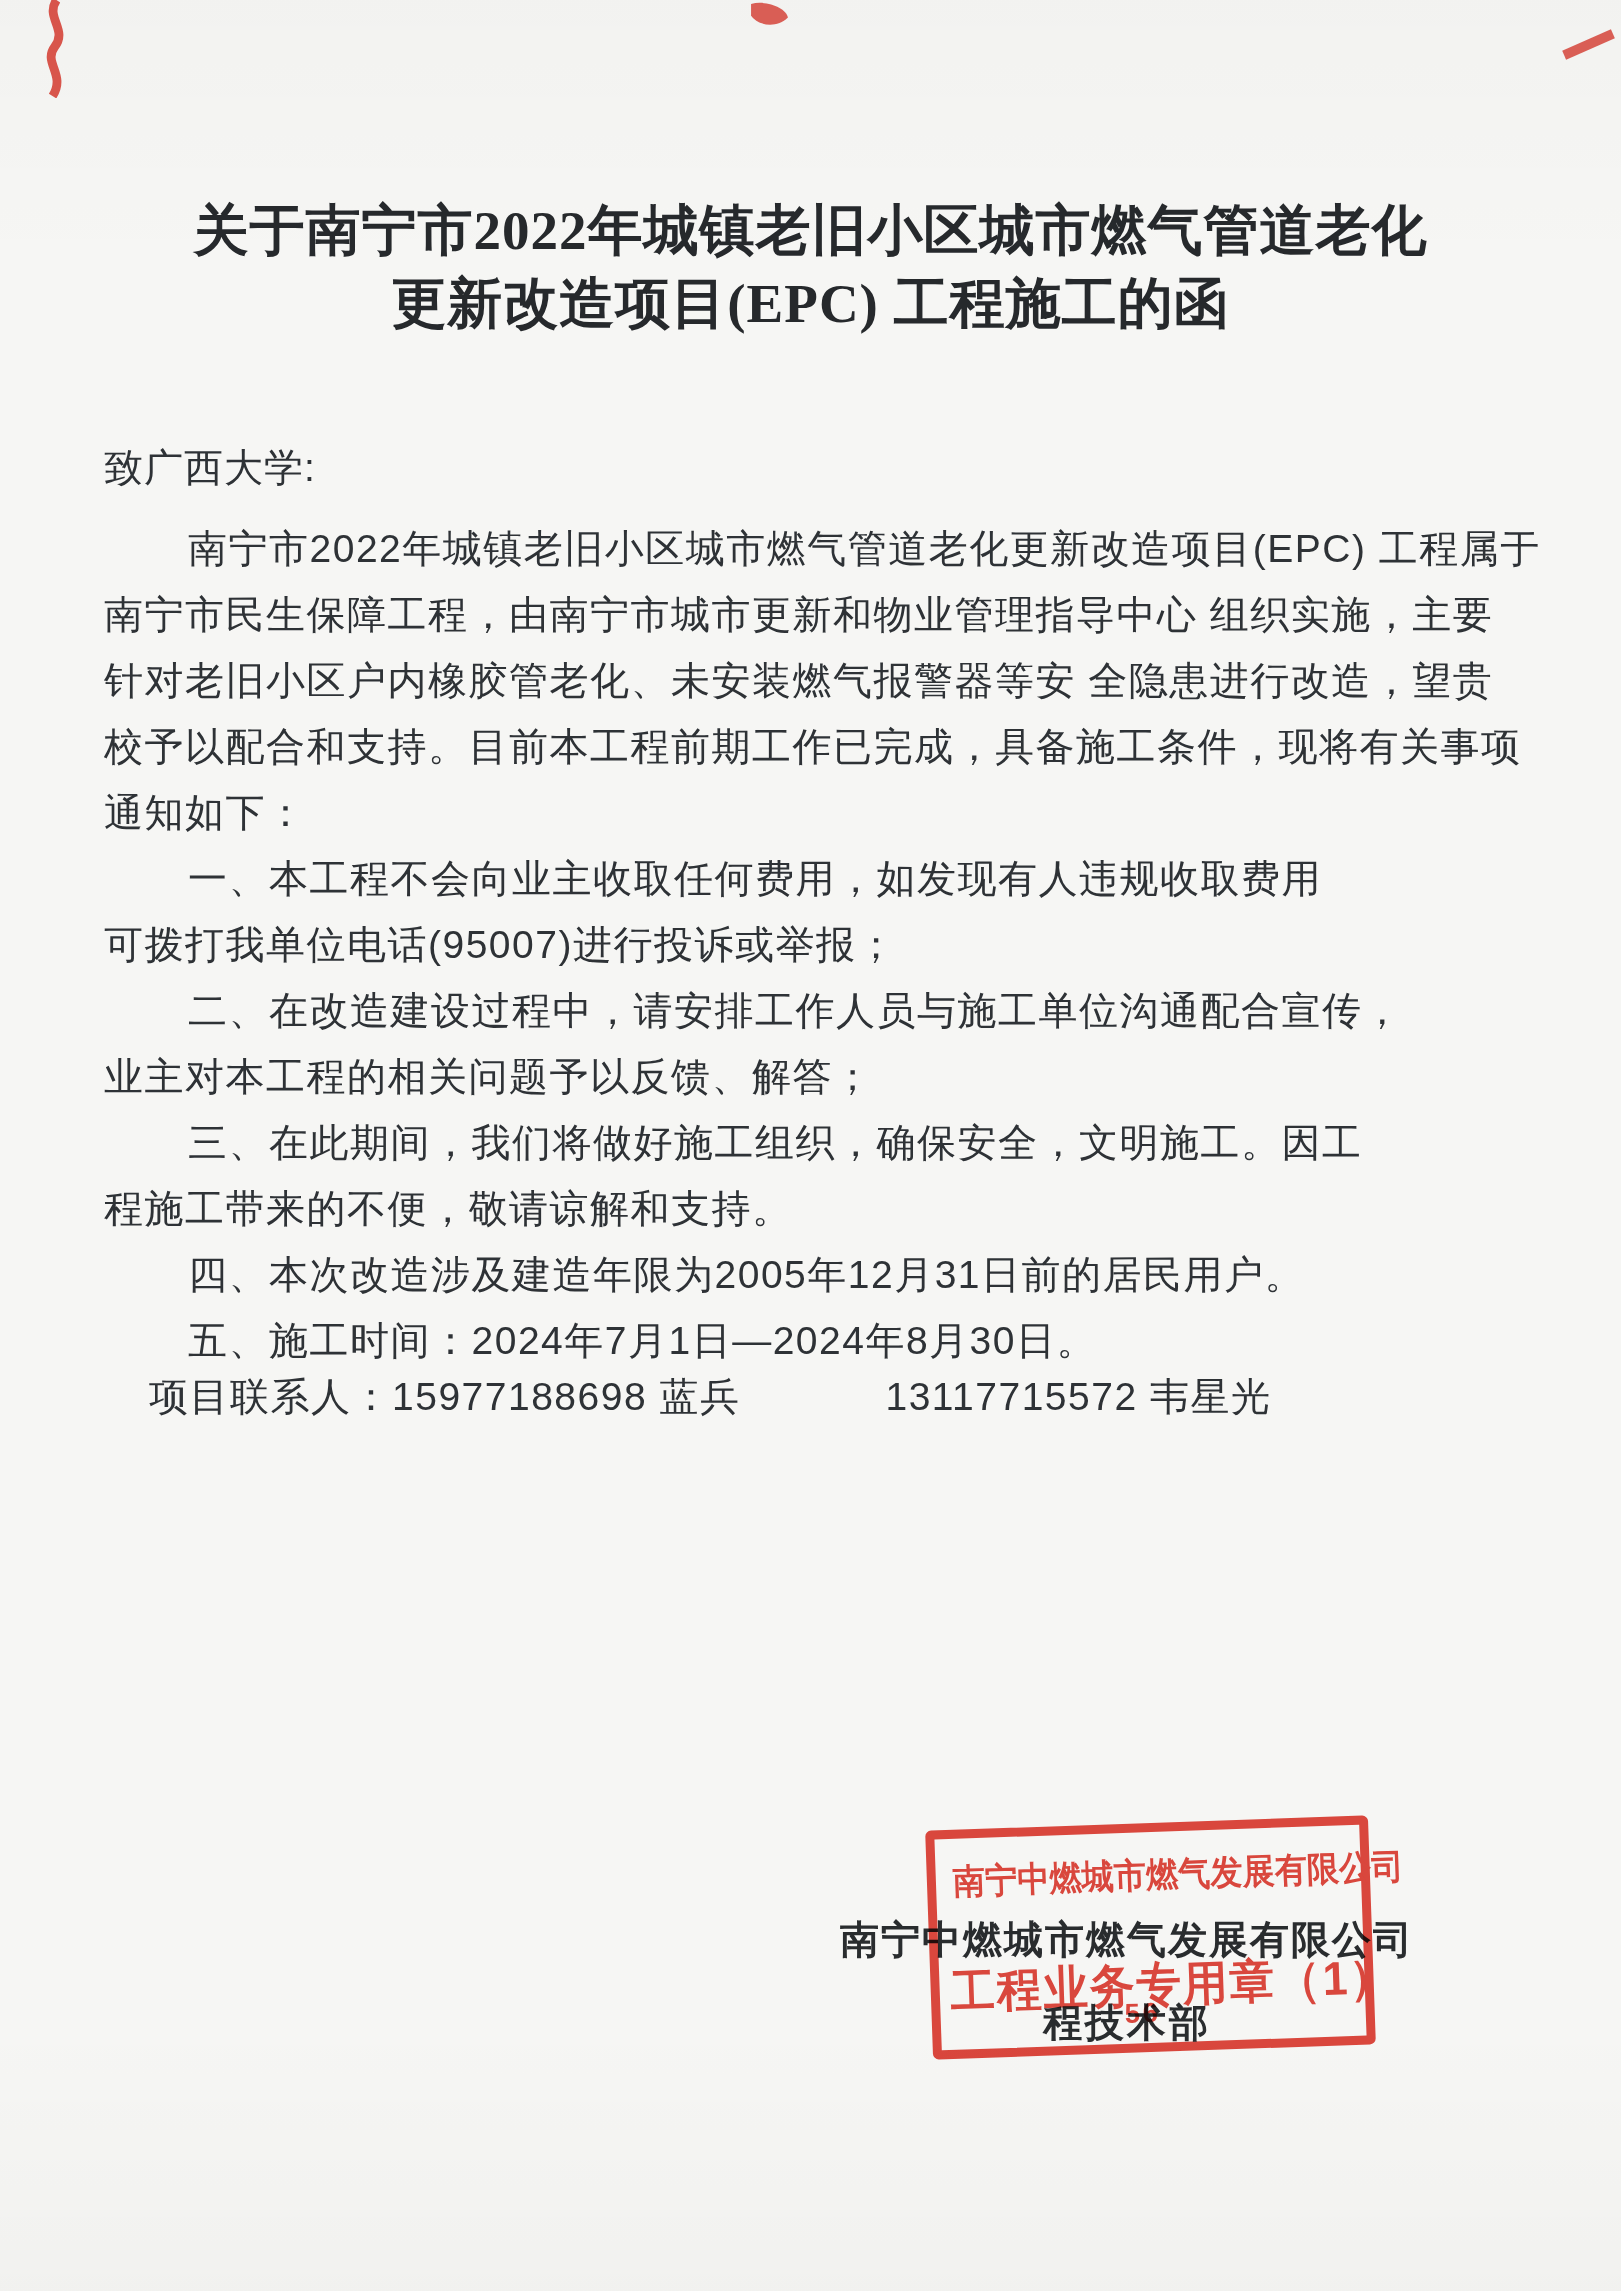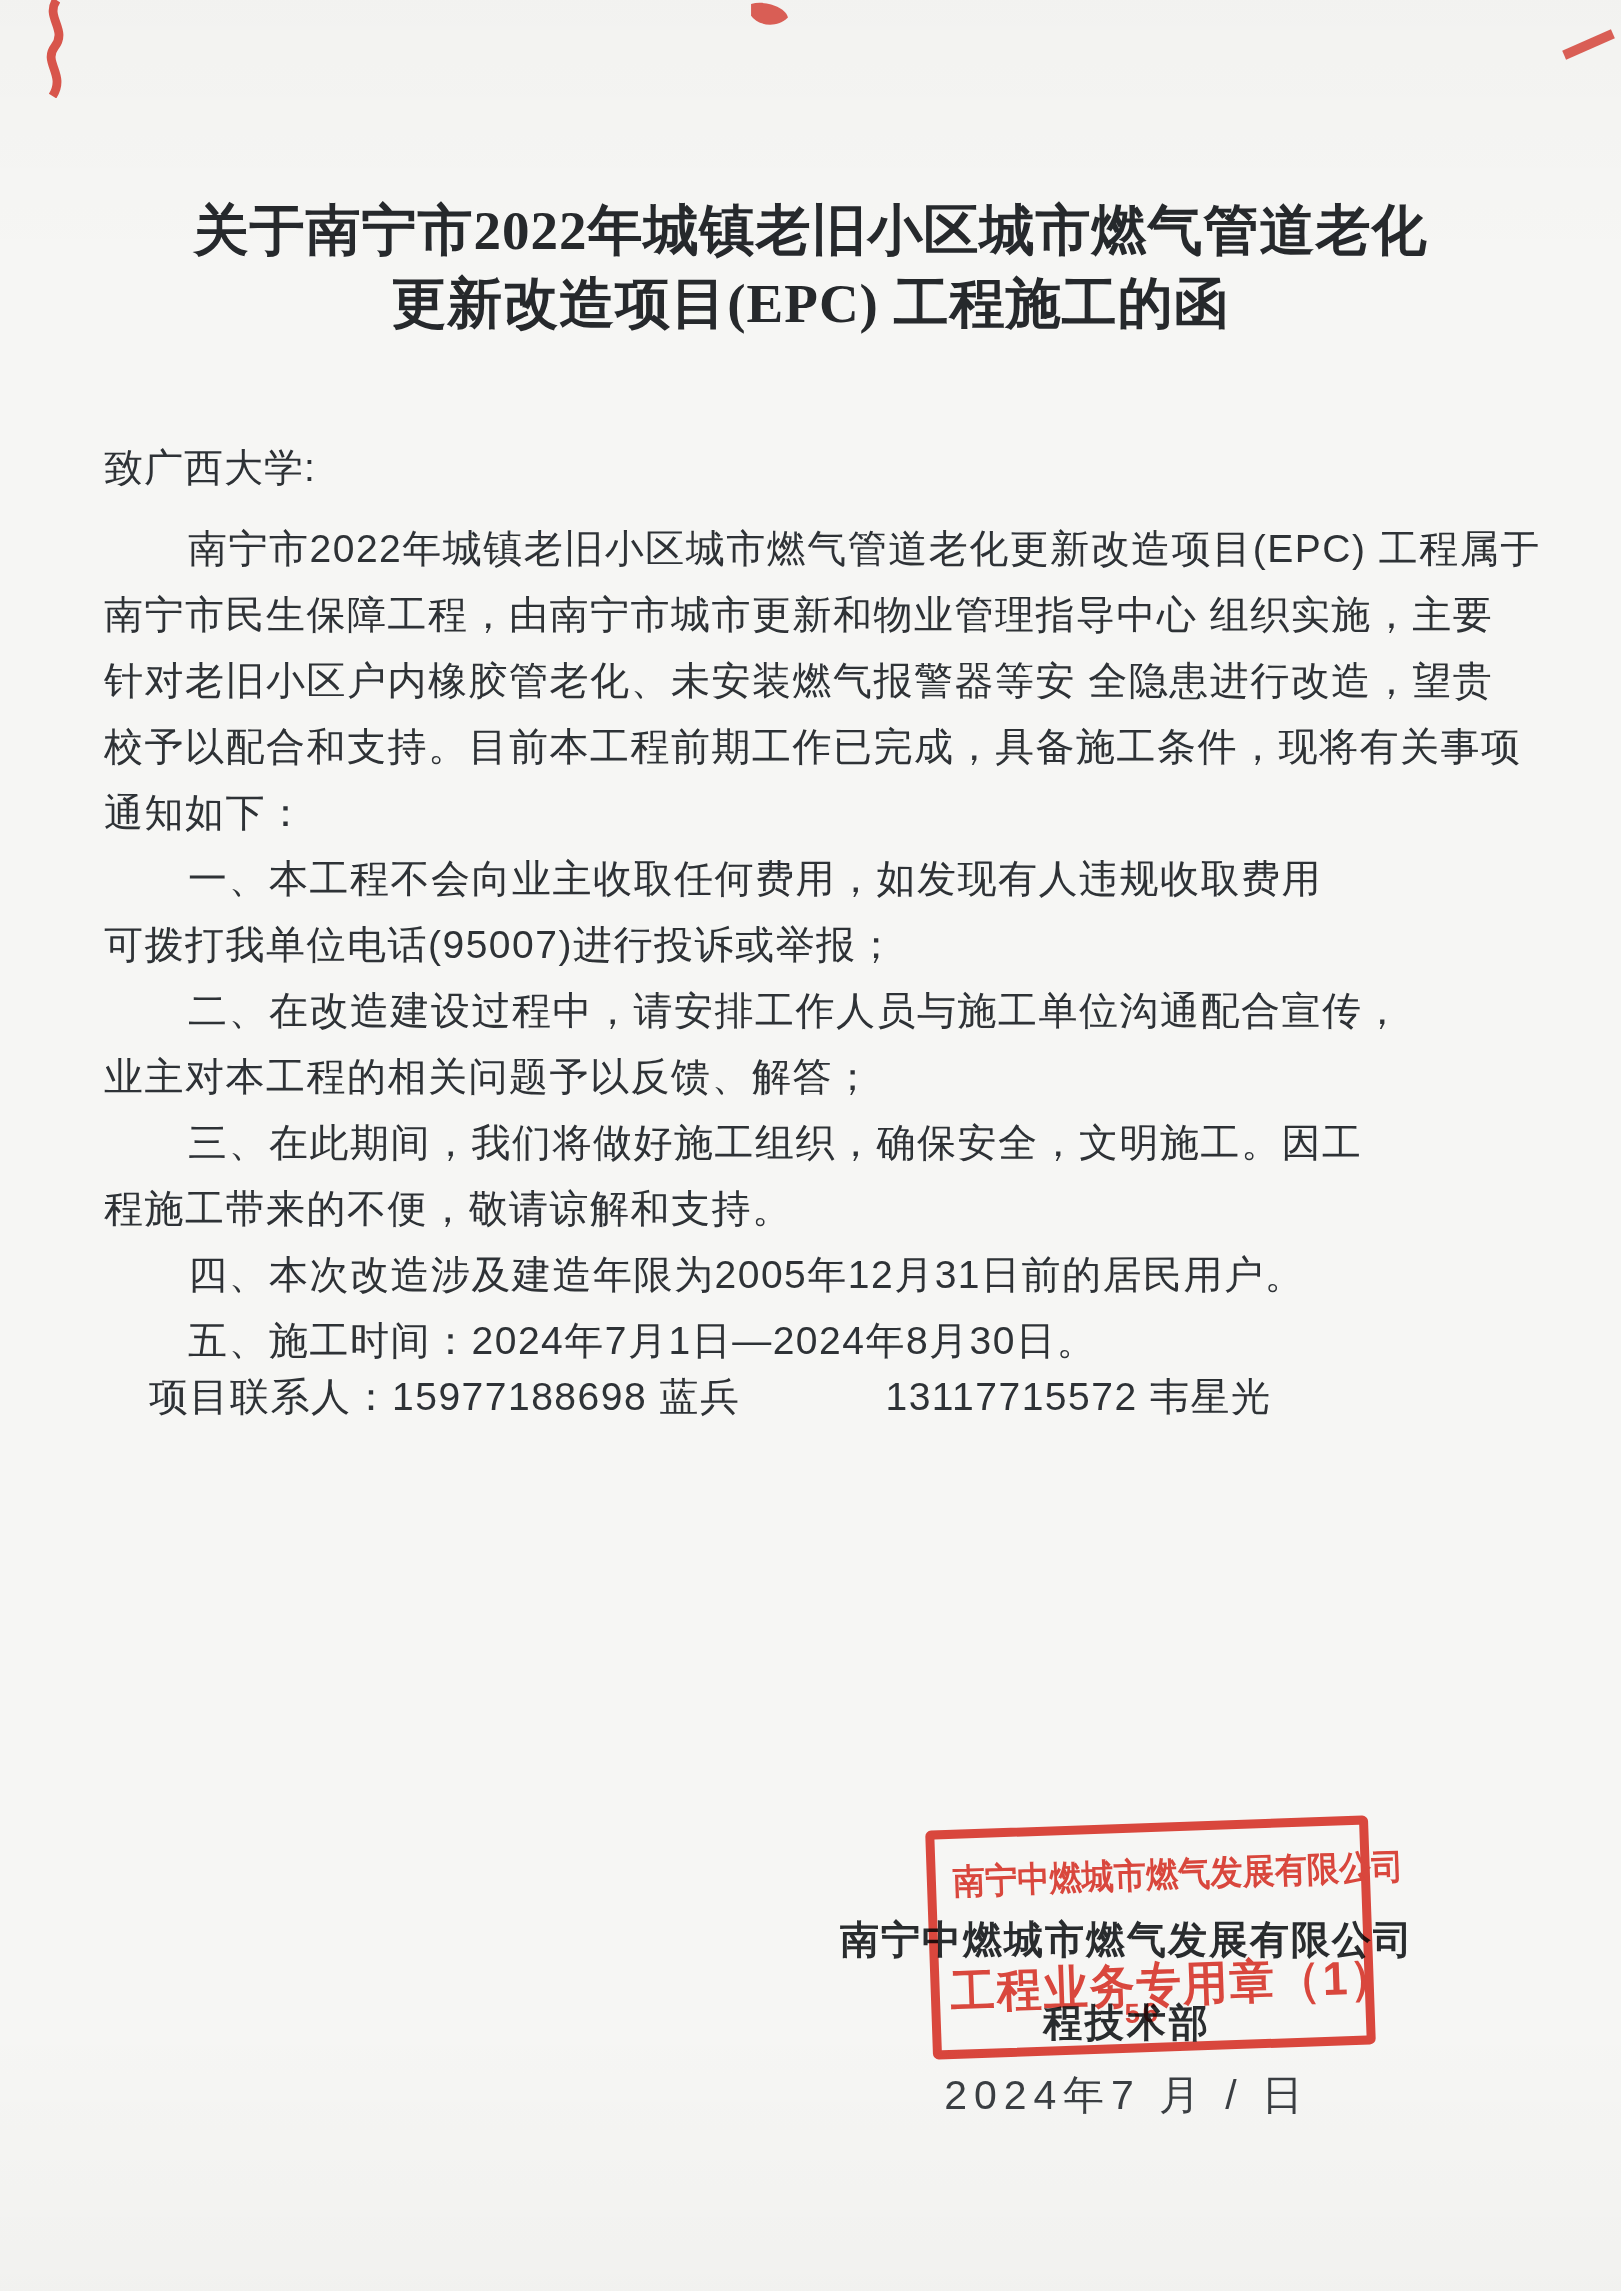--- a/index.html
+++ b/index.html
@@ -118,16 +118,15 @@
   </div>
 
   <div class="stamp">
     <div class="stamp-line1">南宁中燃城市燃气发展有限公司</div>
     <div class="stamp-line2">工程业务专用章（1）</div>
     <div class="stamp-serial">56</div>
   </div>
 
   <div class="sig-company">南宁中燃城市燃气发展有限公司</div>
   <div class="sig-dept">程技术部</div>
-  <div class="sig-date">2024年7 月 / 日</div>
 
 </div>
 
 
 </body></html>

